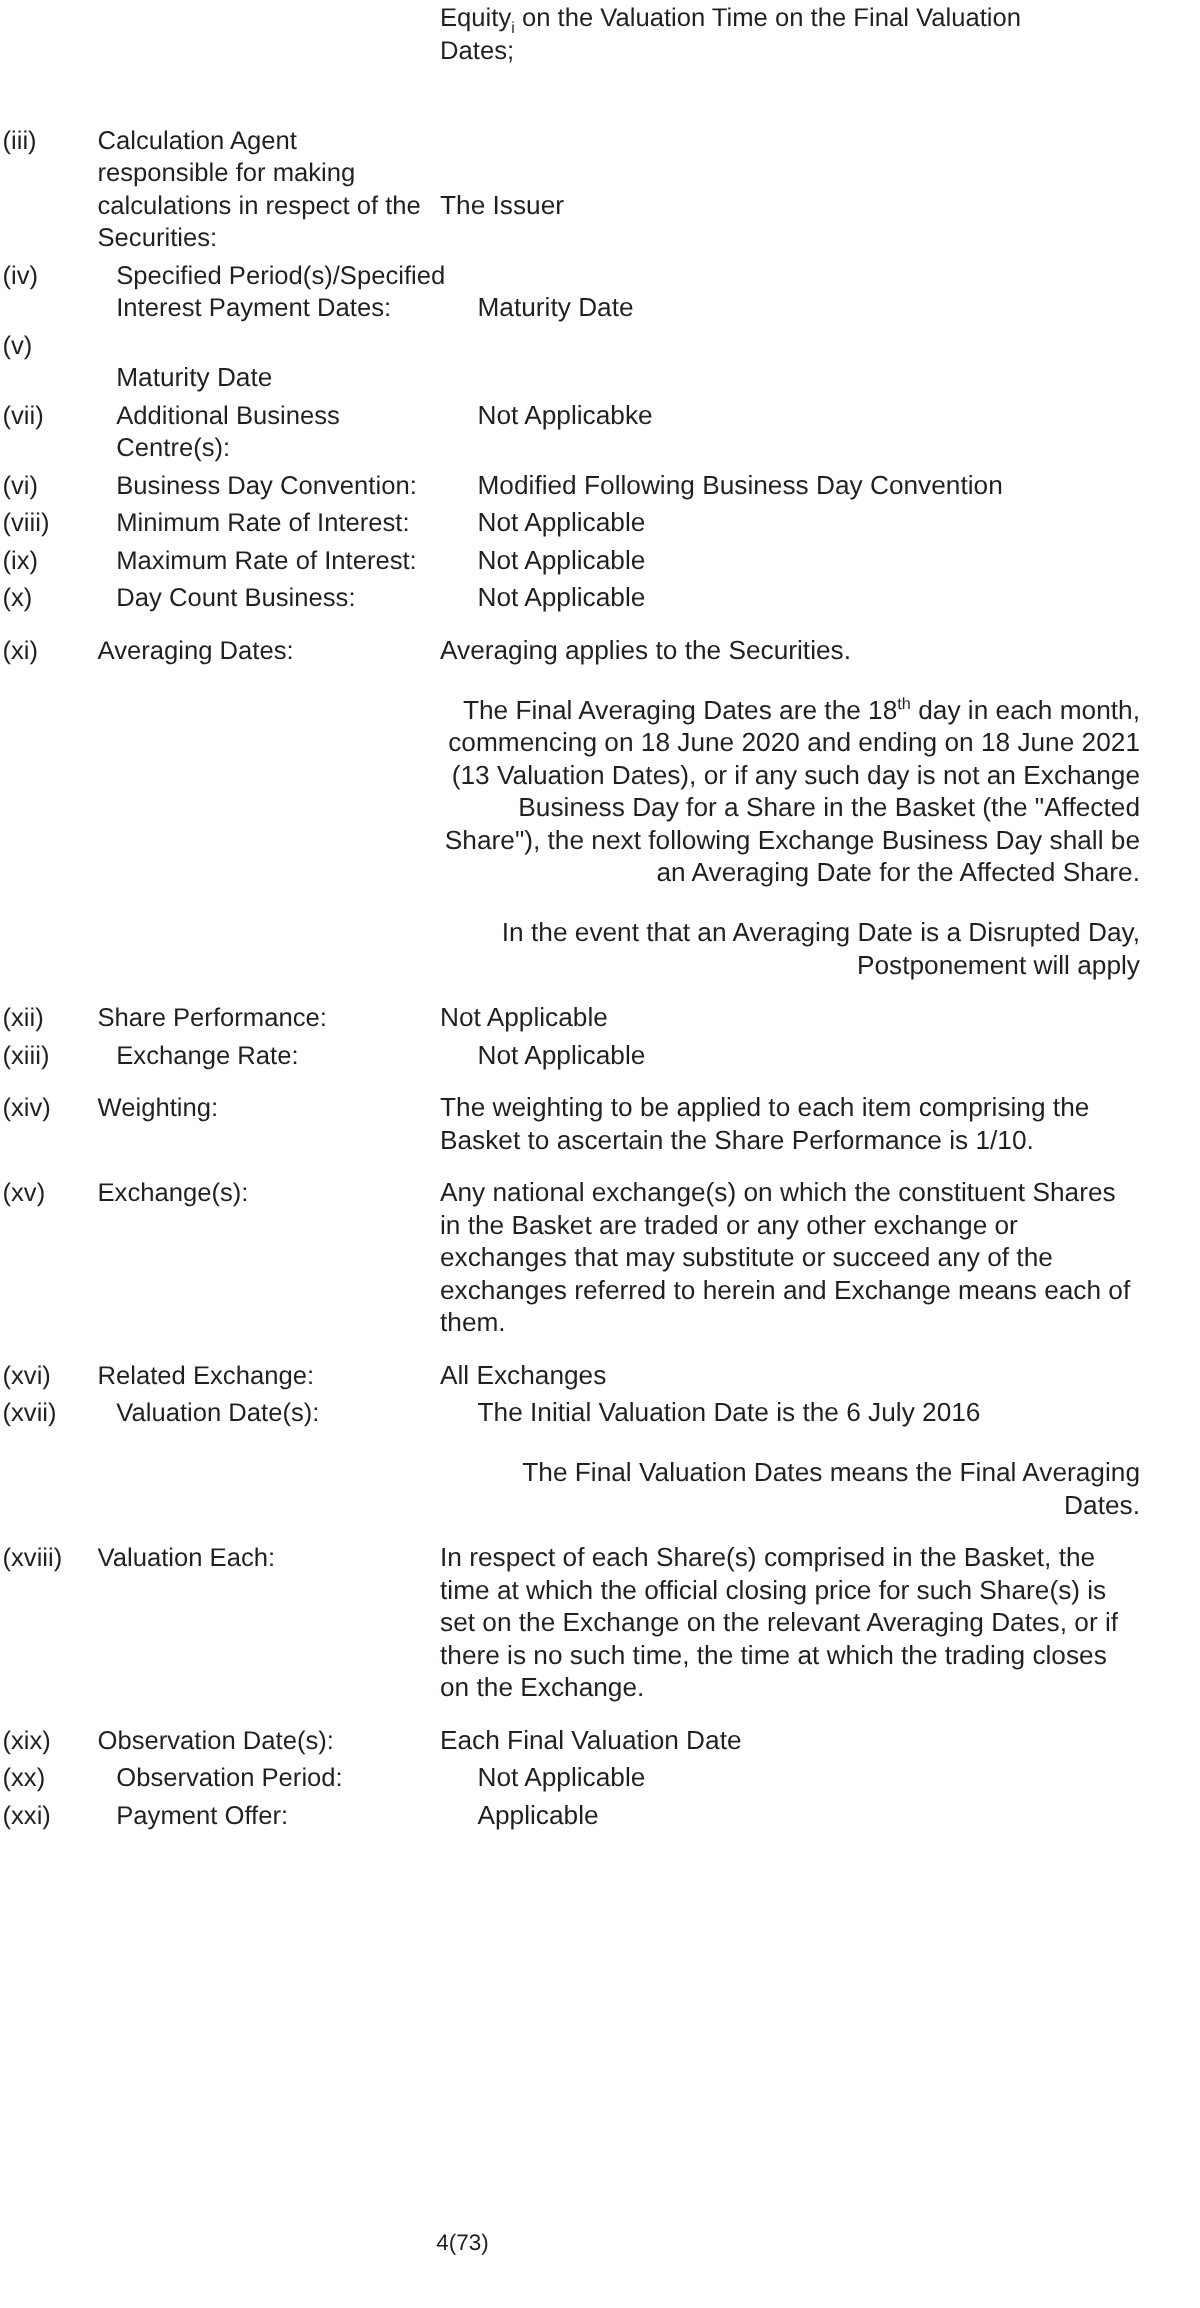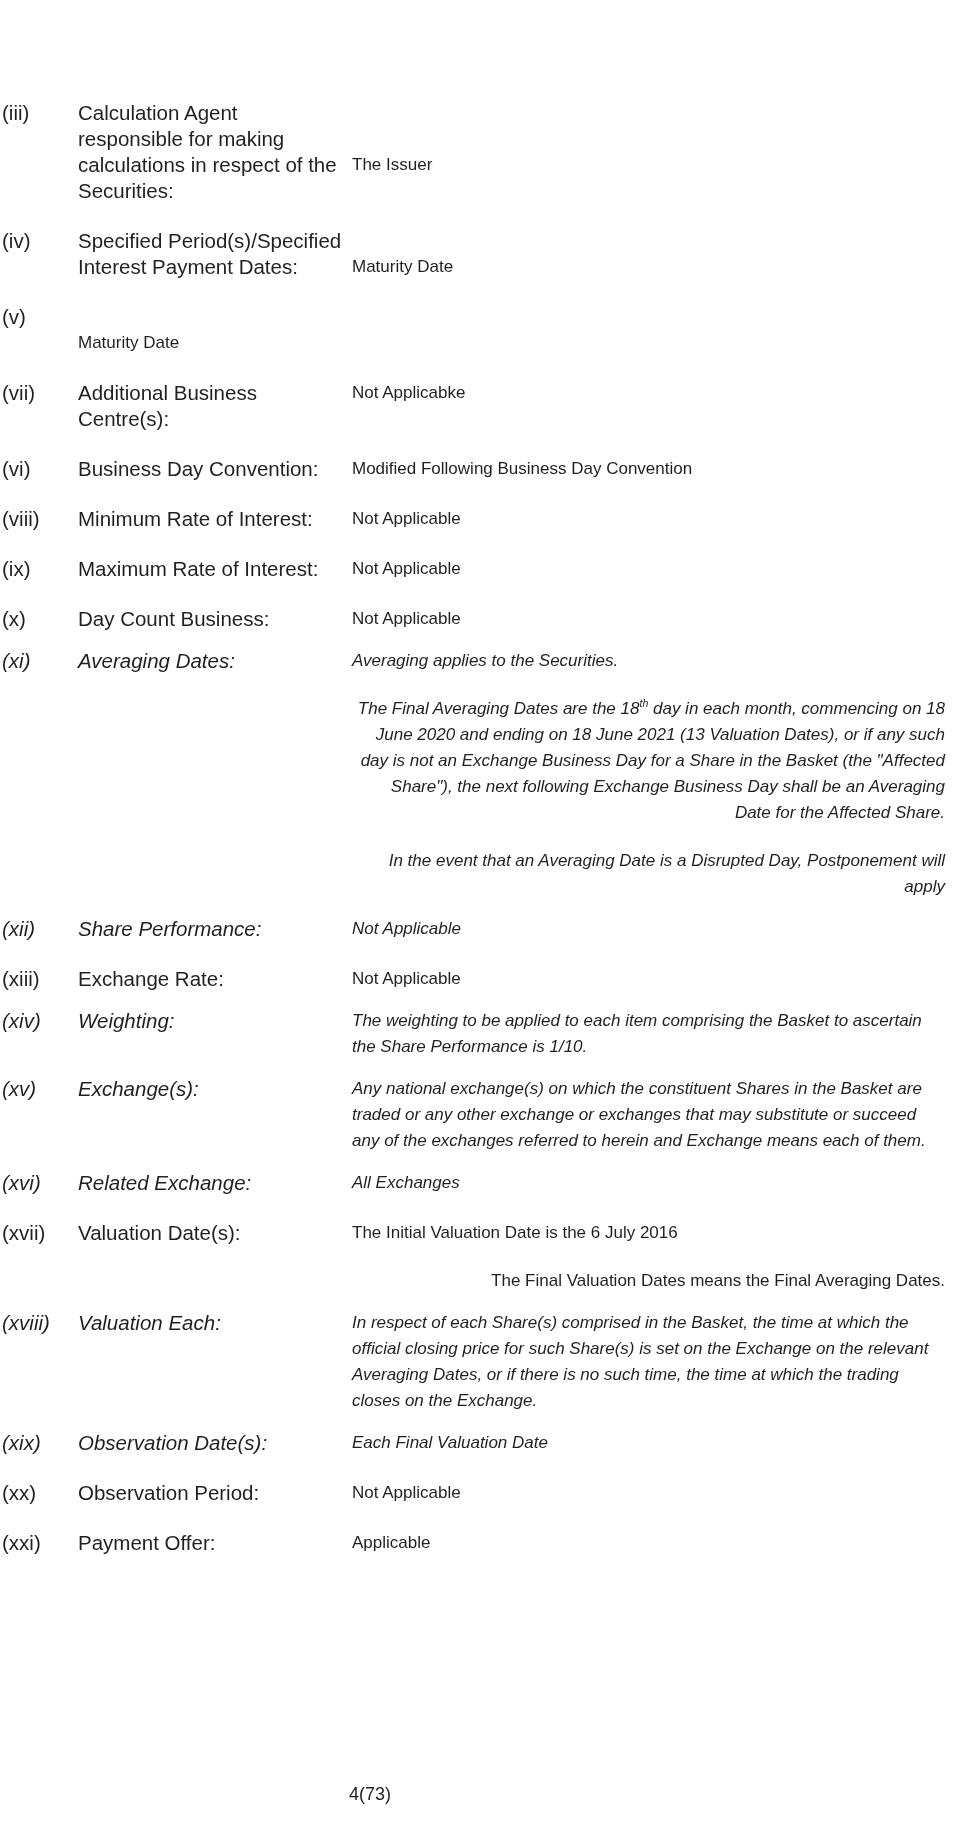--- a/index.html
+++ b/index.html
@@ -58,42 +58,42 @@
   .col-label {
     flex: 0 0 274px;
     width: 274px;
     font-size: 20.5px;
     line-height: 26px;
     padding-right: 6px;
     box-sizing: border-box;
   }
   .col-value {
     flex: 1 1 auto;
-    font-size: 17px;
-    line-height: 26px;
-    padding-right: 15px;
+    font-size: 21px;
+    line-height: 26px;
+    padding-right: 48px;
     box-sizing: border-box;
   }
   .col-value p {
     margin: 0;
   }
   .col-value p + p {
     margin-top: 22px;
     text-align: right;
   }
   .val-justify {
     text-align: justify;
   }
   .val-left {
     text-align: left;
   }
   
   .val-offset-2 { padding-top: 52px; }
-  .row-gap-md { margin-top: 24px; }
-  .row-gap-lg { margin-top: 16px; font-style: italic; }
+  .row-gap-md { margin-top: 4px; gap: 15px; }
+  .row-gap-lg { margin-top: 16px; }
   sup {
     font-size: 0.62em;
     vertical-align: super;
     line-height: 0;
   }
   sub {
     font-size: 0.62em;
     vertical-align: sub;
     line-height: 0;
   }
@@ -106,20 +106,23 @@
     text-align: center;
     font-size: 18px;
     line-height: 22px;
   }
 </style>
 </head>
 <body>
 
 <div class="page">
 
+  <div class="cont-block">
+    <span>Equity</span><sub>i</sub><span> on the Valuation Time on the Final Valuation Dates;</span>
+  </div>
 
   <div class="rows">
 
     <div class="row">
       <div class="col-num">(iii)</div>
       <div class="col-label">Calculation Agent responsible for making calculations in respect of the Securities:</div>
       <div class="col-value val-left val-offset-2">The Issuer</div>
     </div>
 
     <div class="row row-gap-md">

